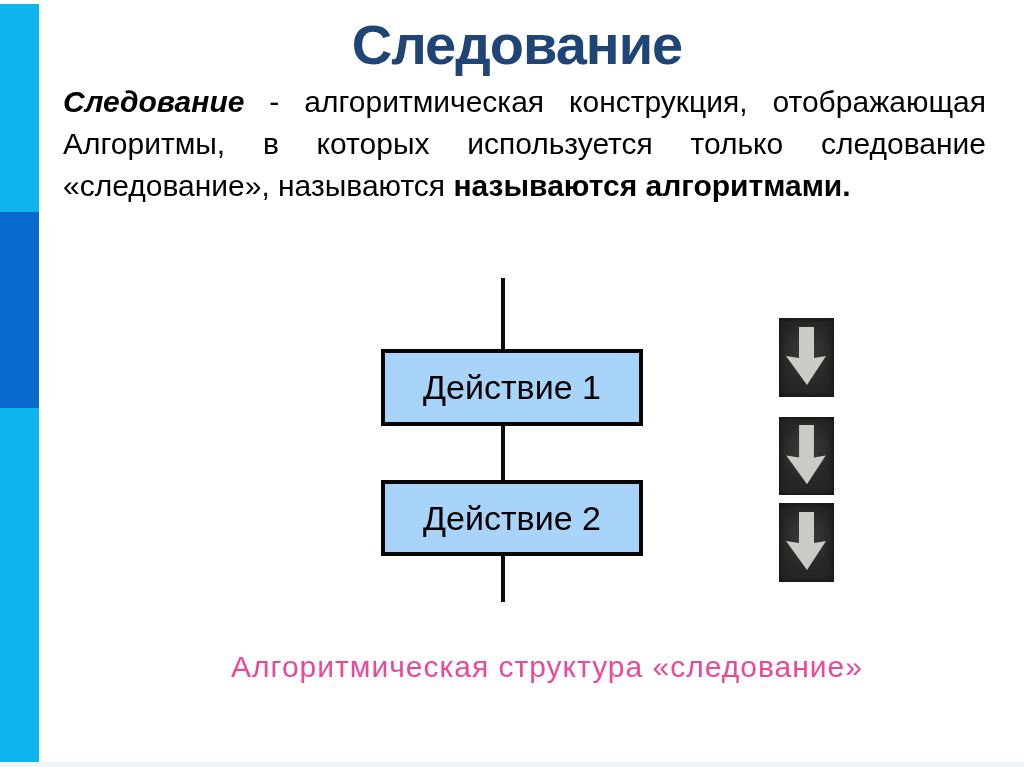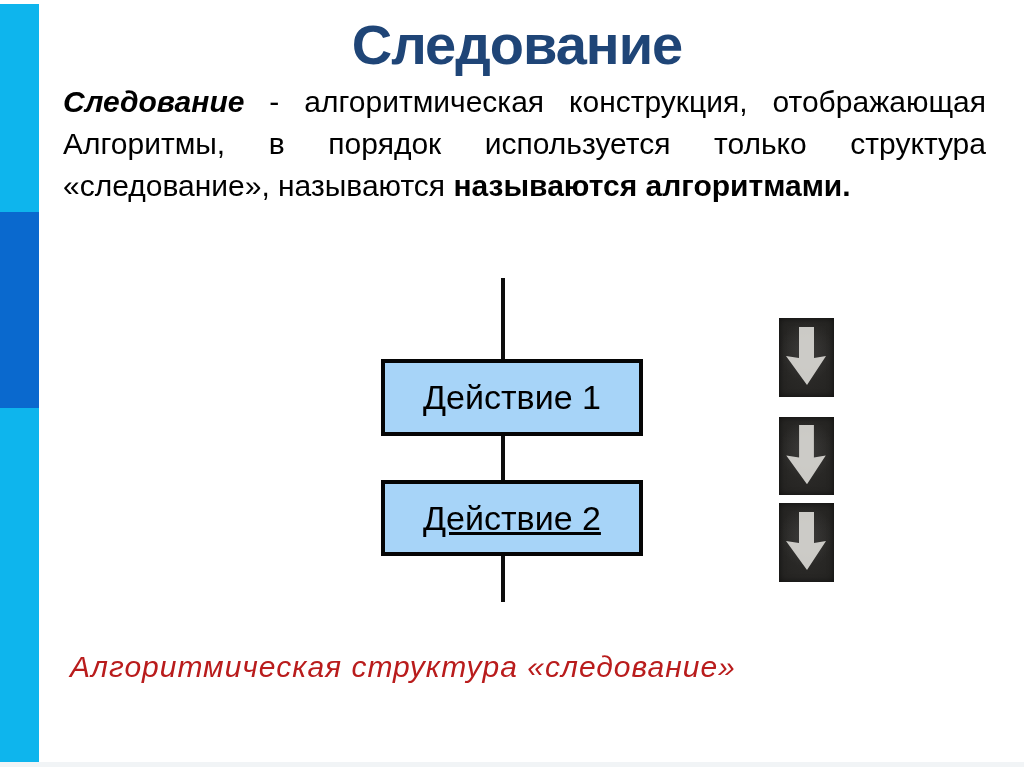--- a/index.html
+++ b/index.html
@@ -24,55 +24,55 @@
   .bi{font-weight:bold;font-style:italic;}
   .b{font-weight:bold;}
   
   .vline{position:absolute;left:501px;top:278px;width:4px;height:324px;background:#0d0d0d;}
   .fbox{
     position:absolute;left:381px;width:262px;box-sizing:border-box;
     background:var(--box-fill,#A7D4F8);border:4px solid #050505;
     display:flex;align-items:center;justify-content:center;
     font-size:34px;color:#000;
   }
-  .fbox1{top:359px;height:77px;}
-  .fbox2{top:480px;height:76px;text-decoration:underline;}
+  .fbox1{top:349px;height:77px;}
+  .fbox2{top:480px;height:76px;}
   
   .arrow-tile{
     position:absolute;left:779px;width:55px;
     background:
       radial-gradient(ellipse 70% 55% at 50% 42%, rgba(90,90,90,.35), rgba(0,0,0,0) 70%),
       radial-gradient(ellipse 120% 120% at 50% 50%, #2e2d2b 0%, #232220 60%, #1b1a19 100%);
     box-shadow:inset 0 0 6px rgba(0,0,0,.6);
   }
   .arrow-tile svg{display:block;width:100%;height:100%;}
   .tile1{top:318px;height:79px;}
   .tile2{top:417px;height:78px;}
   .tile3{top:503px;height:79px;}
   
   .caption{
     position:absolute;left:70px;right:0;top:650px;
-    font-size:30px;font-style:italic;letter-spacing:1px;color:#b91c1c;
+    text-align:center;font-size:30px;letter-spacing:1px;color:#ec4899;
   }
 </style>
 </head>
 <body>
 
 <div class="slide">
 
   <div class="left-bar">
     <div class="left-bar-dark"></div>
   </div>
   <div class="bottom-strip"></div>
 
   <h1 class="title">Следование</h1>
 
   <div class="body-text">
     <div class="line justify"><span class="bi">Следование</span><span> - алгоритмическая конструкция, отображающая</span></div>
-    <div class="line justify">Алгоритмы, в порядок используется только структура</div>
+    <div class="line justify">Алгоритмы, в которых используется только следование</div>
     <div class="line"><span>«следование», называются </span><span class="b">называются алгоритмами.</span></div>
   </div>
 
   <div class="vline"></div>
 
   <div class="fbox fbox1">
     <span>Действие 1</span>
   </div>
   <div class="fbox fbox2">
     <span>Действие 2</span>

